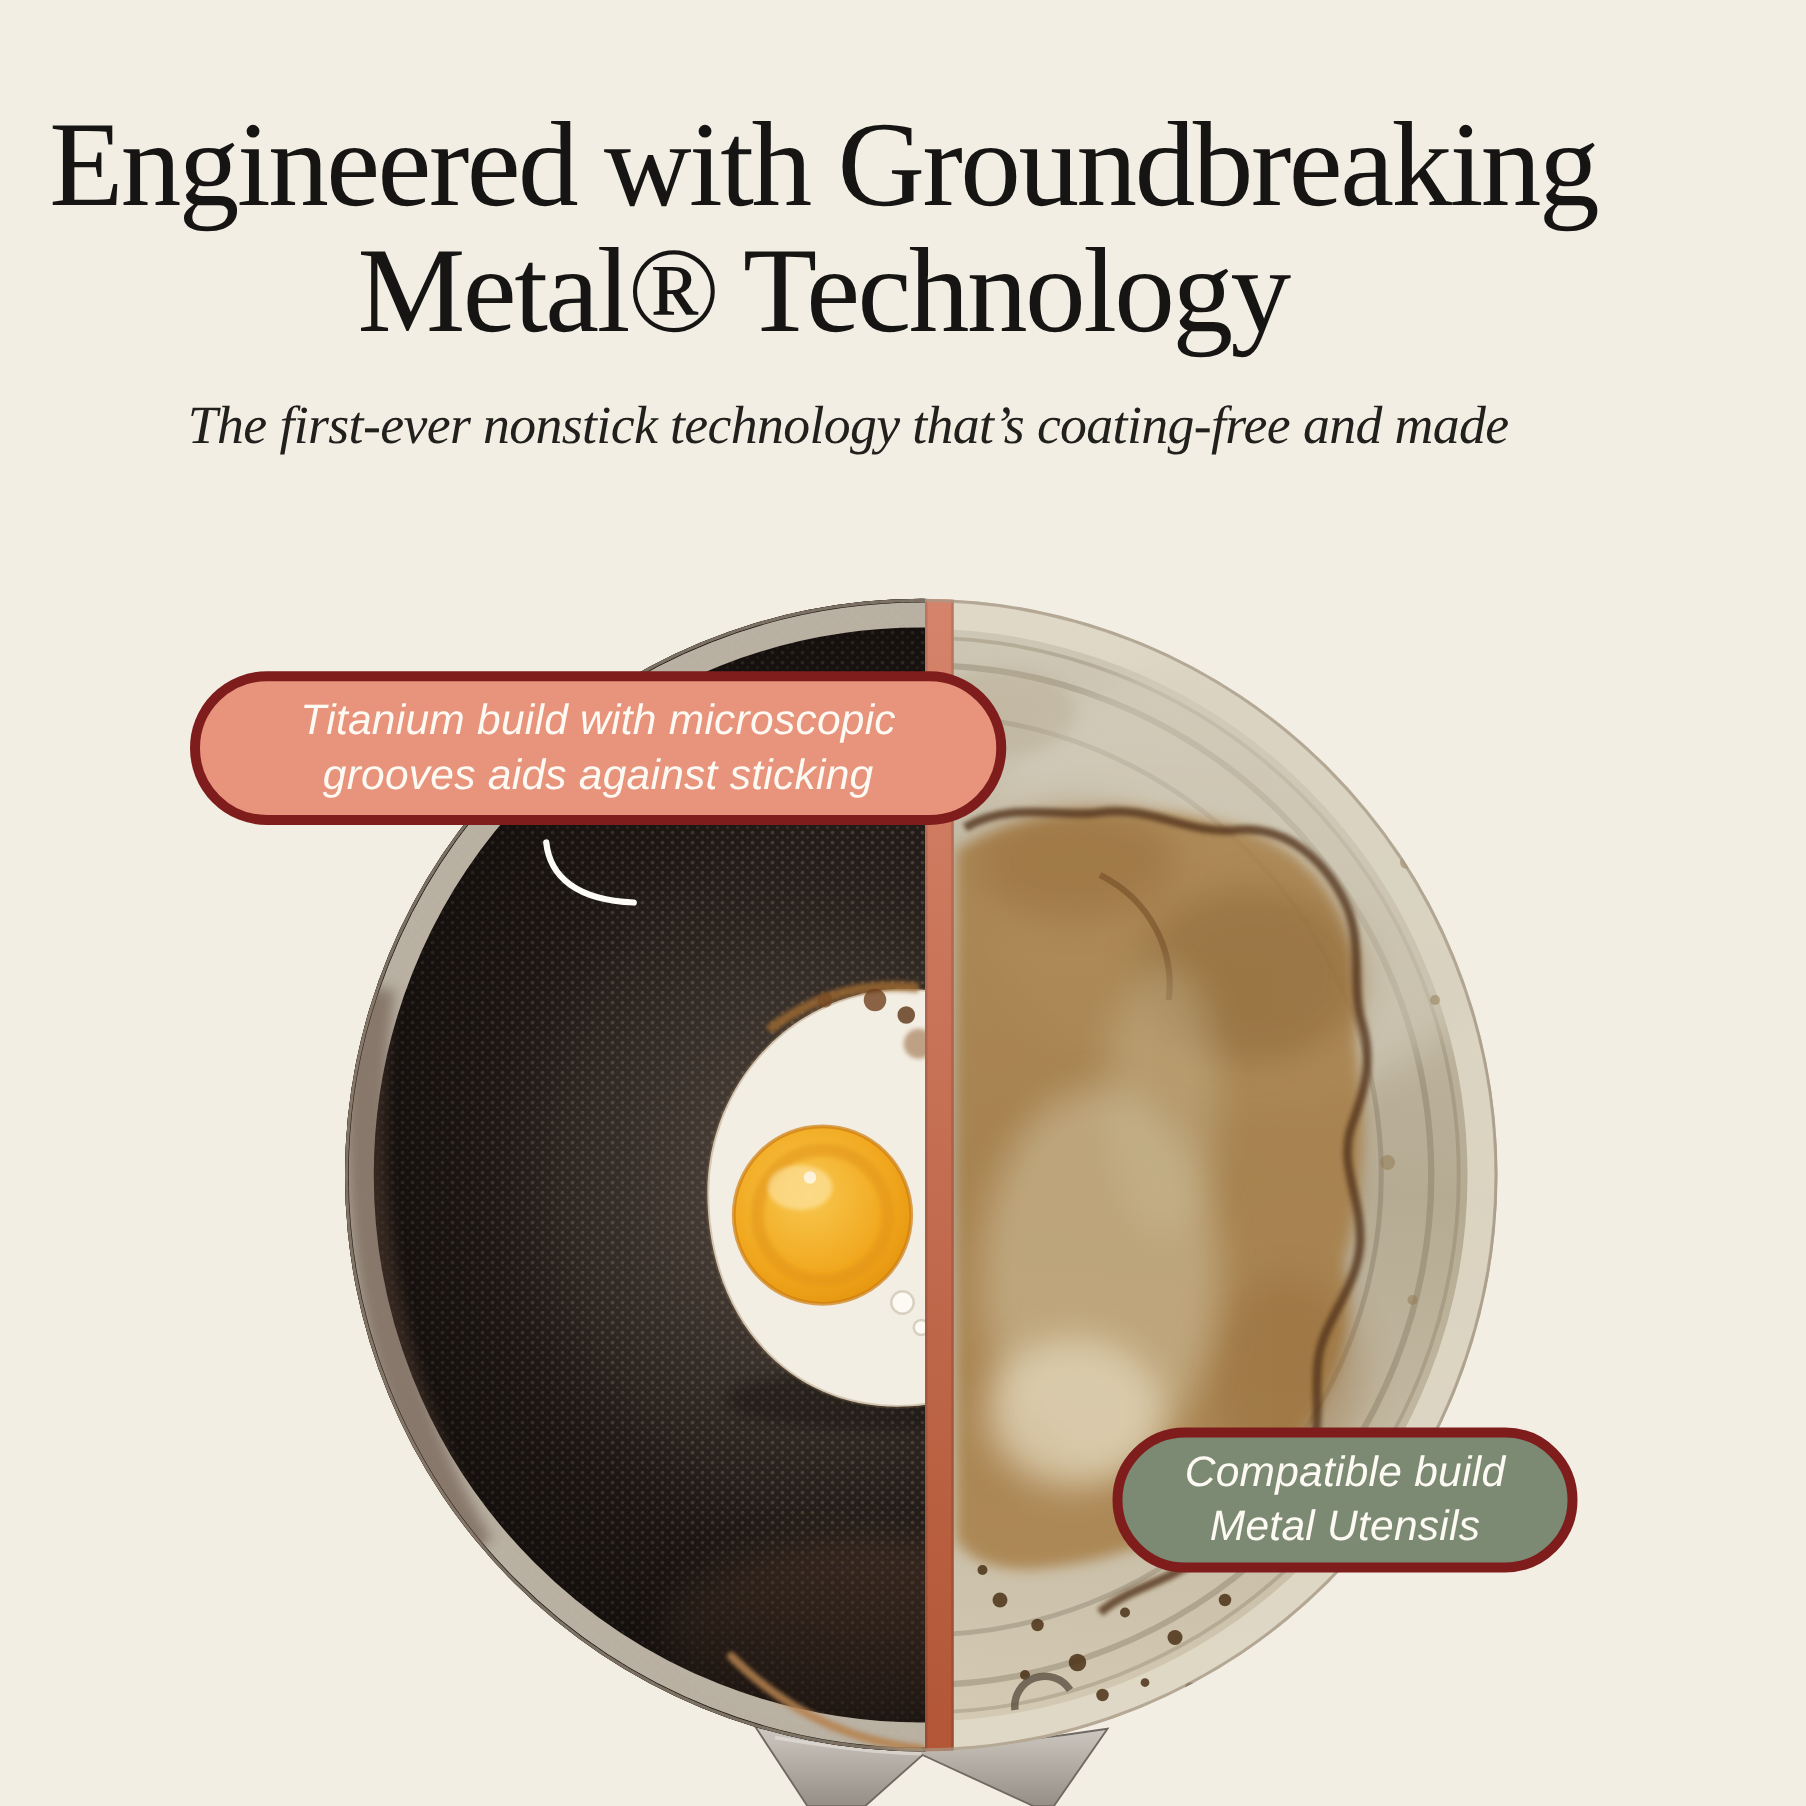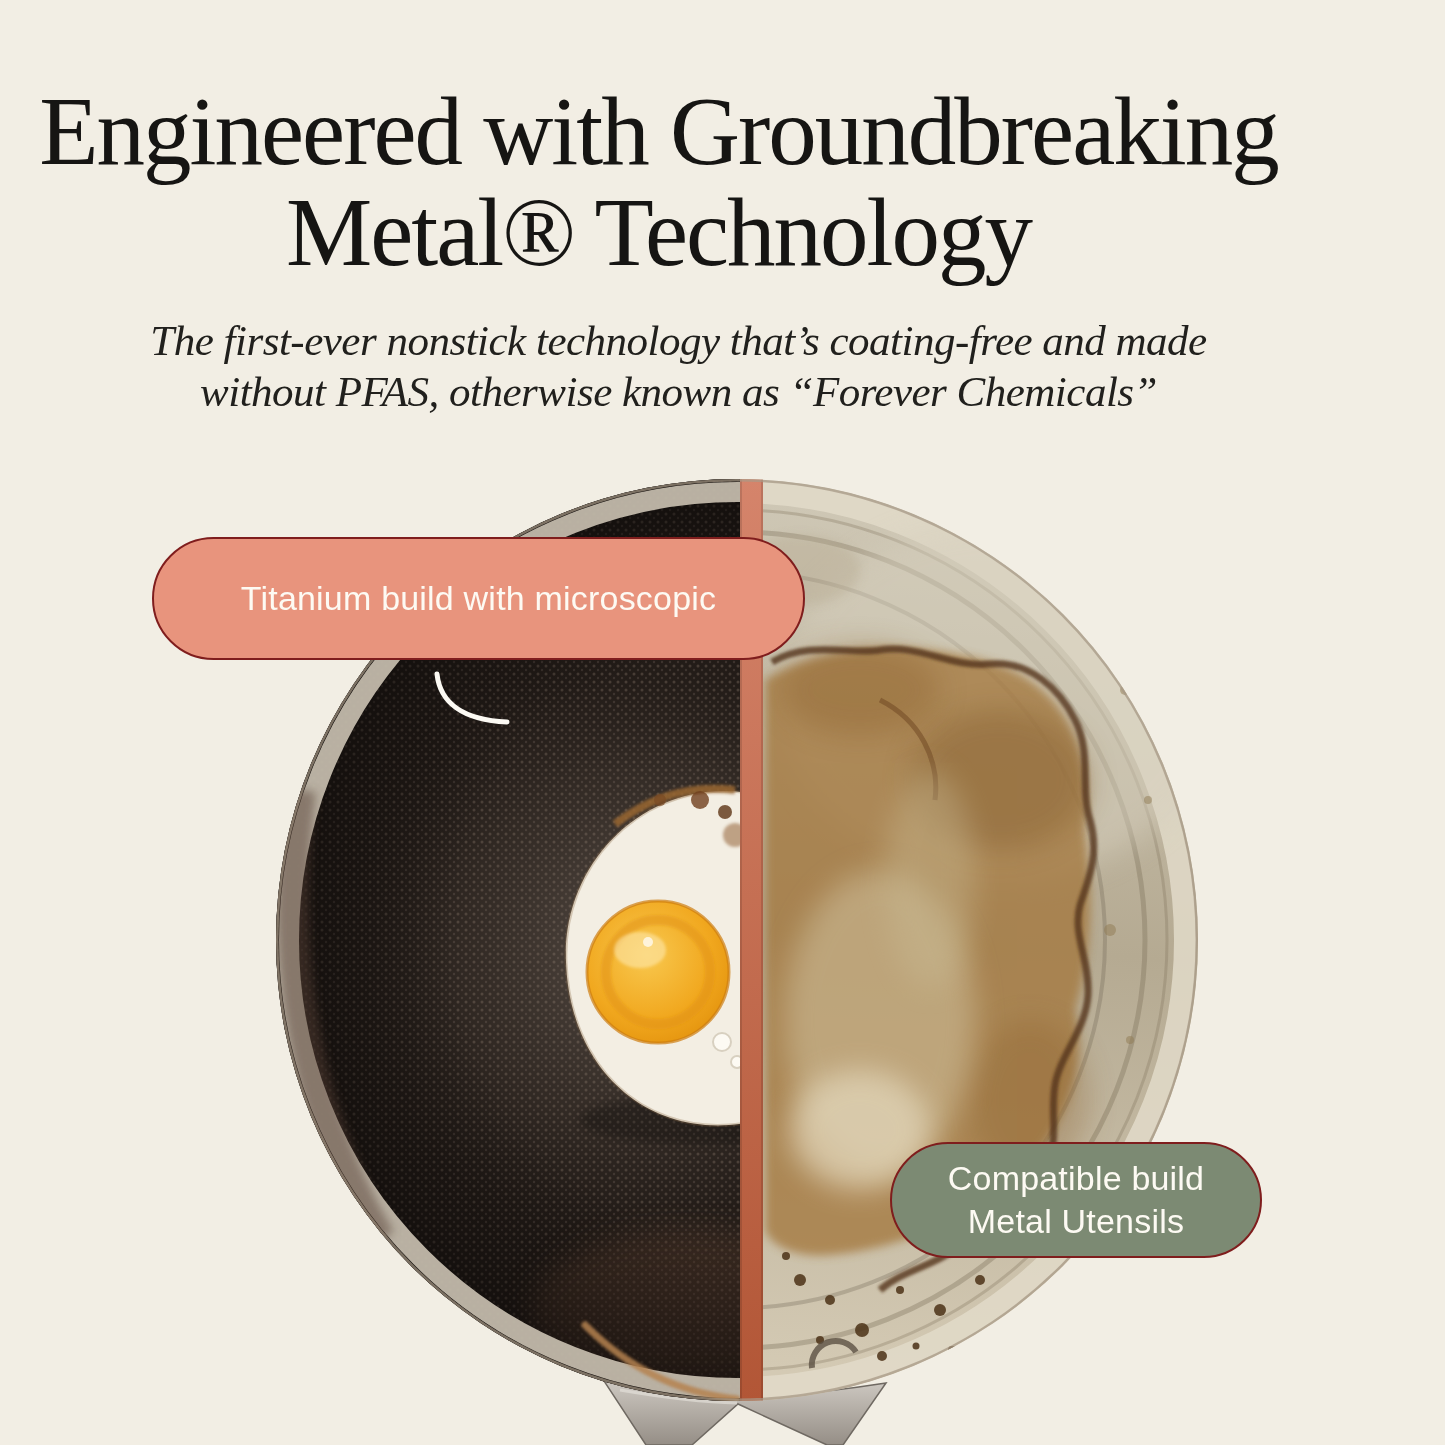--- a/index.html
+++ b/index.html
@@ -31,24 +31,25 @@
     padding-left:20px;
   }
   .scene{
     position:absolute;left:0;top:0;width:1445px;height:1445px;
   }
   .callout{
     position:absolute;
     box-sizing:border-box;
     display:flex;flex-direction:column;justify-content:center;align-items:center;
     text-align:center;
-    border:2px solid #7f1d1d;
+    border:8px solid #7f1d1d;
     color:#fdfaf3;
     font-size:34px;line-height:1.27;
     letter-spacing:0.2px;
+    font-style:italic;
   }
   .callout-left{
     left:152px;top:537px;width:653px;height:123px;
     background:#e8947d;
     border-radius:66px;
   }
   .callout-right{
     left:890px;top:1142px;width:372px;height:116px;
     background:#7c8a73;
     border-radius:63px;
@@ -59,21 +60,20 @@
 
 <div class="canvas">
 
   <div class="headline">
     <div>Engineered with Groundbreaking</div>
     <div>Metal® Technology</div>
   </div>
 
   <div class="subheadline">
     <div>The first-ever nonstick technology that’s coating-free and made</div>
-    <div>without PFAS, otherwise known as “Forever Chemicals”</div>
   </div>
 
   <svg class="scene" viewBox="0 0 1445 1445">
     <defs>
       <clipPath id="panClip">
           <circle cx="737" cy="940" r="461"></circle>
         </clipPath>
       <clipPath id="leftClip">
           <rect x="0" y="0" width="740.5" height="1445"></rect>
         </clipPath>
@@ -224,20 +224,21 @@
       </g>
 
       <circle cx="737" cy="940" r="460" fill="none" stroke="#a89a88" stroke-width="3" opacity="0.7"></circle>
     </g>
 
     <path d="M 437 674 C 440 702 462 720 507 722" fill="none" stroke="#fcfaf4" stroke-width="5" stroke-linecap="round"></path>
   </svg>
 
   <div class="callout callout-left">
     <span>Titanium build with microscopic</span>
+    <span>grooves aids against sticking</span>
   </div>
 
   <div class="callout callout-right">
     <span>Compatible build</span>
     <span>Metal Utensils</span>
   </div>
 
 </div>
 
 </body></html>

